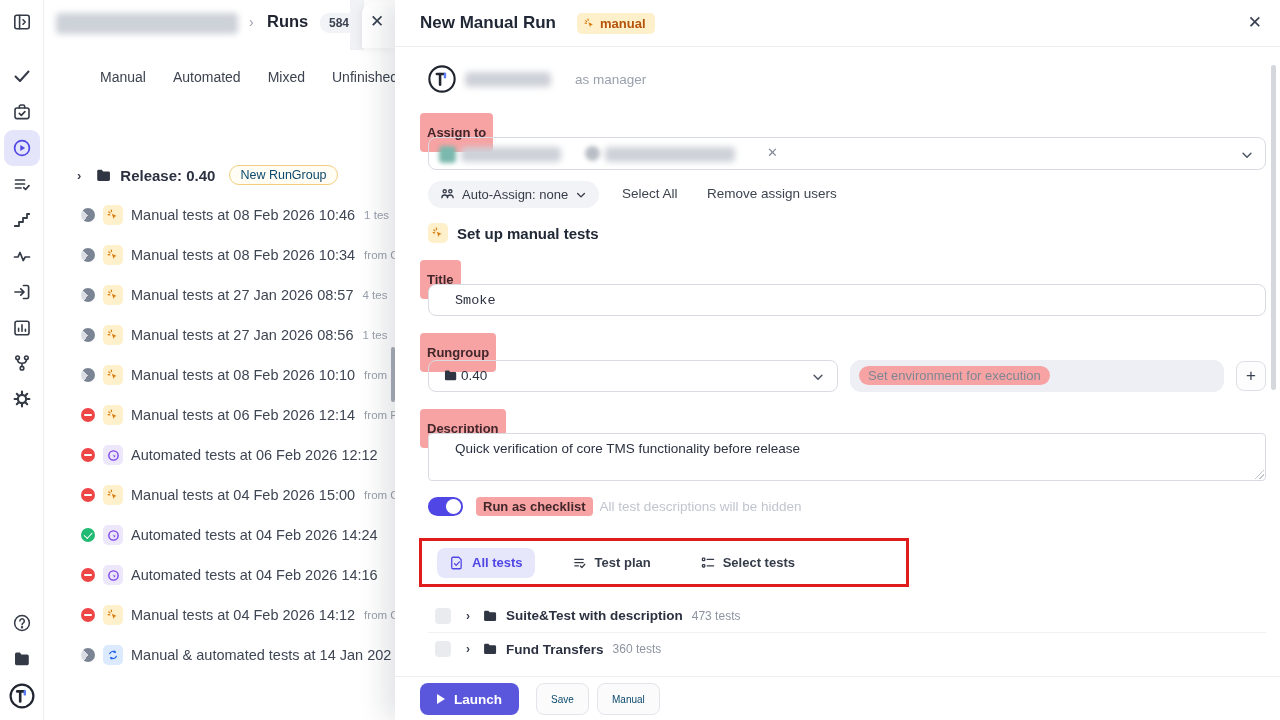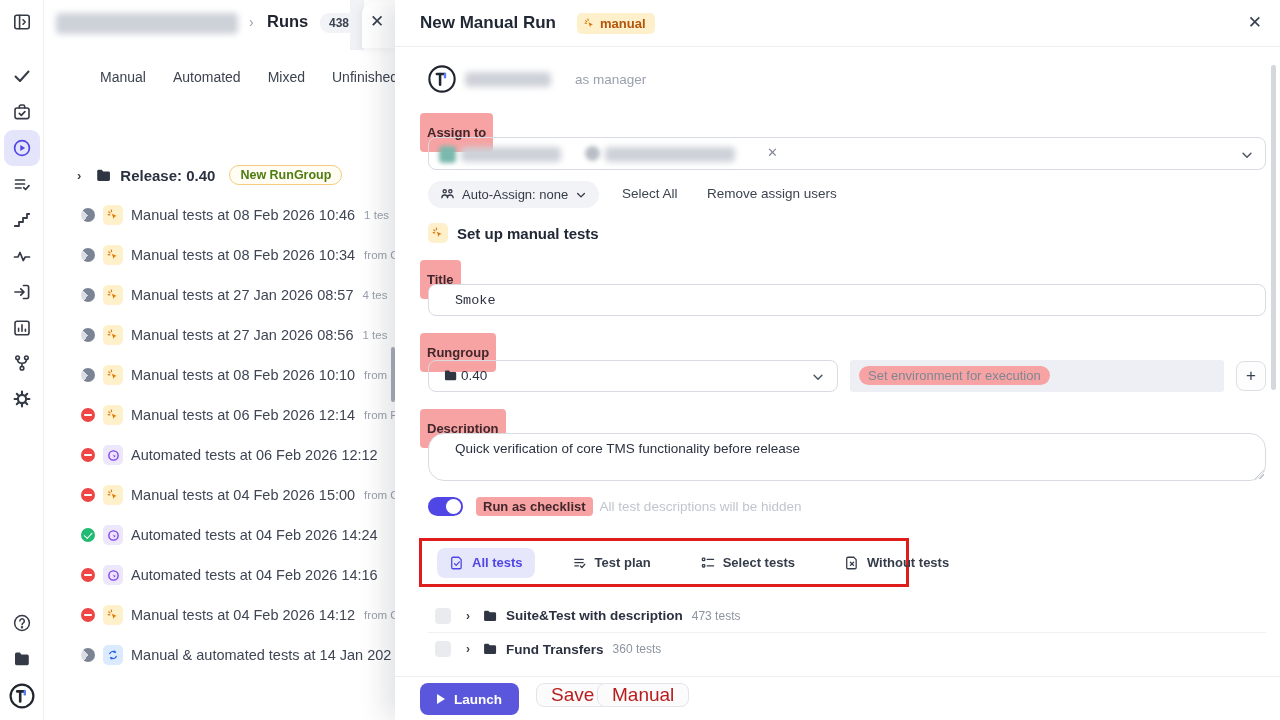--- a/index.html
+++ b/index.html
@@ -22,21 +22,21 @@
   .rp-count { position:absolute; left:276px; top:13px; background:#f2f3f6; border-radius:9px; padding:3px 9px; font-size:12px; font-weight:600; color:#3b4250; }
   .rp-graygap { position:absolute; left:306px; top:0; width:14px; height:50px; background:#f1f2f5; }
   .rp-closecard { position:absolute; left:318px; top:2px; width:34px; height:46px; background:#fff; border-top-left-radius:12px; box-shadow:-3px 2px 8px rgba(0,0,0,.05); }
   .rp-close { position:absolute; left:326px; top:13px; font-size:17px; color:#374151; cursor:pointer; line-height:1; }
   .rp-filters { position:absolute; top:64px; left:29px; right:0; height:26px; display:flex; align-items:center; gap:27px; white-space:nowrap; overflow:hidden; }
   .rp-filters .flabel { font-size:14px; color:#3c434f; cursor:pointer; }
   .rp-group { position:absolute; top:155px; left:0; right:0; height:40px; display:flex; align-items:center; cursor:pointer; }
   .rp-group .chev { margin-left:33px; font-size:13px; font-weight:700; color:#3c434f; }
   .rp-group .gfolder { margin-left:14px; width:17px; height:17px; }
   .rp-group .glabel { margin-left:8px; font-size:15px; font-weight:600; color:#2b3140; }
-  .rp-badge { margin-left:14px; font-size:12.5px; font-weight:700; color:#4d7c0f; background:#fffdf4; border:1px solid #f3cd7d; border-radius:10px; padding:2px 10px; }
+  .rp-badge { margin-left:14px; font-size:12.5px; font-weight:400; color:#0c4a6e; background:#fffdf4; border:1px solid #f3cd7d; border-radius:10px; padding:2px 10px; }
   #runs-list { position:absolute; top:195px; left:0; right:0; }
   .run-row { height:40px; display:flex; align-items:center; cursor:pointer; white-space:nowrap; overflow:hidden; }
   .st { flex:0 0 auto; margin-left:37px; width:14px; height:14px; border-radius:50%; position:relative; }
   .st-partial { background:conic-gradient(from 315deg, #7b8494 0 72%, #d9dce2 0); }
   .st-blocked { background:#ee4545; }
   .st-blocked::after { content:""; position:absolute; left:3px; top:6px; width:8px; height:2.4px; background:#fff; border-radius:1px; }
   .st-passed { background:#21ba72; }
   .st-passed::after { content:""; position:absolute; left:3.4px; top:3.8px; width:7px; height:3.6px; border-left:1.8px solid #fff; border-bottom:1.8px solid #fff; transform:rotate(-48deg); }
   .ty { flex:0 0 auto; margin-left:8px; width:20px; height:20px; border-radius:5px; display:flex; align-items:center; justify-content:center; }
   .ty-manual { background:#fdf0cb; }
@@ -81,25 +81,25 @@
   .setup-head { position:absolute; left:33px; top:176px; display:flex; align-items:center; gap:9px; }
   .setup-ico { width:20px; height:20px; border-radius:5px; background:#fdf0cb; display:flex; align-items:center; justify-content:center; }
   .setup-txt { font-size:15px; font-weight:700; color:#212836; }
 
   .title-input { position:absolute; left:33px; top:237px; width:838px; height:32px; border:1px solid #d8dbe1; border-radius:8px; padding:0 12px 0 26px; font-size:13.5px; color:#2b3140; font-family:Liberation Mono, monospace; outline:none; }
 
   .rungroup-select { position:absolute; left:33px; top:313px; width:410px; height:32px; border:1px solid #d8dbe1; border-radius:8px; cursor:pointer; }
   .rg-val { position:absolute; left:14px; top:7px; font-size:13.5px; color:#2b3140; display:flex; align-items:center; gap:3px; }
   .rg-chev { position:absolute; right:12px; top:9px; }
 
-  .env-input { position:absolute; left:455px; top:313px; width:374px; height:32px; background:#edeff4; border-radius:3px; cursor:text; }
+  .env-input { position:absolute; left:455px; top:313px; width:374px; height:32px; background:#edeff4; border-radius:11px; cursor:text; }
   .env-pill { position:absolute; left:9px; top:6px; background:#f7a3a3; border-radius:10px; padding:2px 9px; font-size:13px; color:#7e8694; }
   .env-add { position:absolute; left:841px; top:314px; width:30px; height:30px; background:#fdfdfe; border:1px solid #dcdfe4; border-radius:8px; font-size:17px; color:#374151; display:flex; align-items:center; justify-content:center; cursor:pointer; }
 
-  .desc-area { position:absolute; left:33px; top:386px; width:838px; height:48px; border:1px solid #d8dbe1; border-radius:16px; padding:7px 12px 0 26px; font-size:13.5px; color:#2b3140; font-family:"Liberation Sans",sans-serif; resize:none; outline:none; }
+  .desc-area { position:absolute; left:33px; top:386px; width:838px; height:48px; border:1px solid #d8dbe1; border-radius:4px; padding:7px 12px 0 26px; font-size:13.5px; color:#2b3140; font-family:"Liberation Sans",sans-serif; resize:none; outline:none; }
   .resize-grip { position:absolute; left:860px; top:423px; width:9px; height:9px; background:
       linear-gradient(135deg, transparent 0 46%, #c3c7cd 46% 55%, transparent 55% 70%, #c3c7cd 70% 79%, transparent 79%); }
 
   .toggle-row { position:absolute; left:33px; top:449px; height:20px; display:flex; align-items:center; }
   .toggle { width:35px; height:19px; background:#4f46e5; border-radius:10px; position:relative; cursor:pointer; }
   .toggle .knob { position:absolute; right:2px; top:2px; width:15px; height:15px; background:#fff; border-radius:50%; }
   .chk-label { margin-left:13px; background:#f7a3a3; border-radius:4px; padding:2px 7px; font-size:13px; font-weight:700; color:#41262b; }
   .chk-hint { margin-left:7px; font-size:13.5px; color:#c0c5ce; }
 
   .redbox { position:absolute; left:24px; top:491px; width:490px; height:49px; border:3px solid #e01d1d; display:flex; align-items:center; gap:25px; padding-left:15px; }
@@ -111,21 +111,21 @@
   .tree-row + .tree-row { border-top:1px solid #f0f1f4; }
   .tree-cb { width:16px; height:16px; background:#e9ebef; border-radius:4px; margin-left:7px; cursor:pointer; }
   .tree-chev { margin-left:15px; font-size:12px; font-weight:700; color:#3c434f; }
   .tree-folder { margin-left:12px; width:16px; height:16px; }
   .tree-lbl { margin-left:8px; font-size:13.5px; font-weight:700; color:#2b3140; }
   .tree-count { margin-left:9px; font-size:12px; color:#8d94a0; }
 
   .m-footer { position:absolute; left:0; right:0; bottom:0; height:44px; border-top:1px solid #edeef2; background:#fff; }
   .btn-launch { position:absolute; left:25px; top:6px; height:32px; background:#5b57dd; border:none; border-radius:8px; color:#fff; font-size:13.5px; font-weight:600; padding:0 17px; display:flex; align-items:center; gap:9px; cursor:pointer; font-family:"Liberation Sans",sans-serif; }
   .btn-launch .play { width:0; height:0; border-left:8px solid #fff; border-top:5px solid transparent; border-bottom:5px solid transparent; }
-  .btn-ghost { position:absolute; top:6px; height:24px; background:#fbfbfc; border:1px solid #e3e5ea; border-radius:8px; color:#b91c1c; font-size:19px; padding:0 14px; cursor:pointer; font-family:"Liberation Sans",sans-serif; }
+  .btn-ghost { position:absolute; top:6px; height:32px; background:#fbfbfc; border:1px solid #e3e5ea; border-radius:8px; color:#0c4a6e; font-size:10px; padding:0 14px; cursor:pointer; font-family:"Liberation Sans",sans-serif; }
   .btn-save { left:141px; }
   .btn-cancel { left:202px; }
 </style>
 </head>
 <body>
 
 <div id="sidebar">
   <svg class="sb-ico" style="top:12px" viewBox="0 0 20 20" fill="none" stroke="#343a46" stroke-width="1.6" stroke-linecap="round" stroke-linejoin="round">
       <rect x="2.8" y="3.3" width="14.4" height="13.4" rx="2"></rect>
       <line x1="7.6" y1="3.3" x2="7.6" y2="16.7"></line>
@@ -188,21 +188,21 @@
       <path d="M12.2 9.4 V19.4" stroke="#20252f" stroke-width="2.6" stroke-linecap="round"></path>
       <path d="M16.8 9 v3.4" stroke="#5b7bf7" stroke-width="2.4" stroke-linecap="round"></path>
     </svg>
 </div>
 
 <div id="runs-panel">
   <div class="rp-header">
     <div class="rp-project blur-box"></div>
     <span class="rp-sep">›</span>
     <span class="rp-title">Runs</span>
-    <span class="rp-count">438</span>
+    <span class="rp-count">584</span>
     <div class="rp-graygap"></div>
     <div class="rp-closecard"></div>
     <span class="rp-close">✕</span>
   </div>
 
   <div class="rp-filters">
     <svg width="20" height="20" viewBox="0 0 20 20" fill="none" stroke="#343a46" stroke-width="1.6" stroke-linecap="round" stroke-linejoin="round">
         <path d="M16 9.5 V15 a2 2 0 0 1 -2 2 H5 a2 2 0 0 1 -2 -2 V6 a2 2 0 0 1 2 -2 h6.5"></path>
         <path d="M6.7 9.8 L9.3 12.4 L16.2 4.4"></path>
       </svg>
@@ -491,27 +491,20 @@
       </div>
       <div class="m-tab">
         <svg width="16" height="16" viewBox="0 0 20 20" fill="none" stroke="#353c49" stroke-width="1.6" stroke-linecap="round">
             <rect x="3" y="4" width="3" height="3" rx="0.8"></rect>
             <path d="M9 5.5 H17"></path>
             <rect x="3" y="12" width="3" height="3" rx="0.8"></rect>
             <path d="M9 13.5 H17"></path>
           </svg>
         <span>Select tests</span>
       </div>
-      <div class="m-tab">
-        <svg width="16" height="16" viewBox="0 0 20 20" fill="none" stroke="#353c49" stroke-width="1.6" stroke-linecap="round" stroke-linejoin="round">
-            <path d="M5 2.8 h7.2 l3 3 V15.6 a1.6 1.6 0 0 1 -1.6 1.6 H5 a1.6 1.6 0 0 1 -1.6 -1.6 V4.4 A1.6 1.6 0 0 1 5 2.8 Z"></path>
-            <path d="M8 9 L12 13 M12 9 L8 13"></path>
-          </svg>
-        <span>Without tests</span>
-      </div>
     </div>
 
     <div class="tree">
       <div class="tree-row">
         <div class="tree-cb"></div>
         <span class="tree-chev">›</span>
         <svg class="tree-folder" viewBox="0 0 20 20">
             <path d="M2.6 5 a1.7 1.7 0 0 1 1.7 -1.7 h3.6 l1.7 2.1 h6.3 A1.7 1.7 0 0 1 17.6 7.1 v7.6 a1.7 1.7 0 0 1 -1.7 1.7 H4.3 A1.7 1.7 0 0 1 2.6 14.7 Z" fill="#2f3542"></path>
           </svg>
         <span class="tree-lbl">Suite&amp;Test with description</span>

